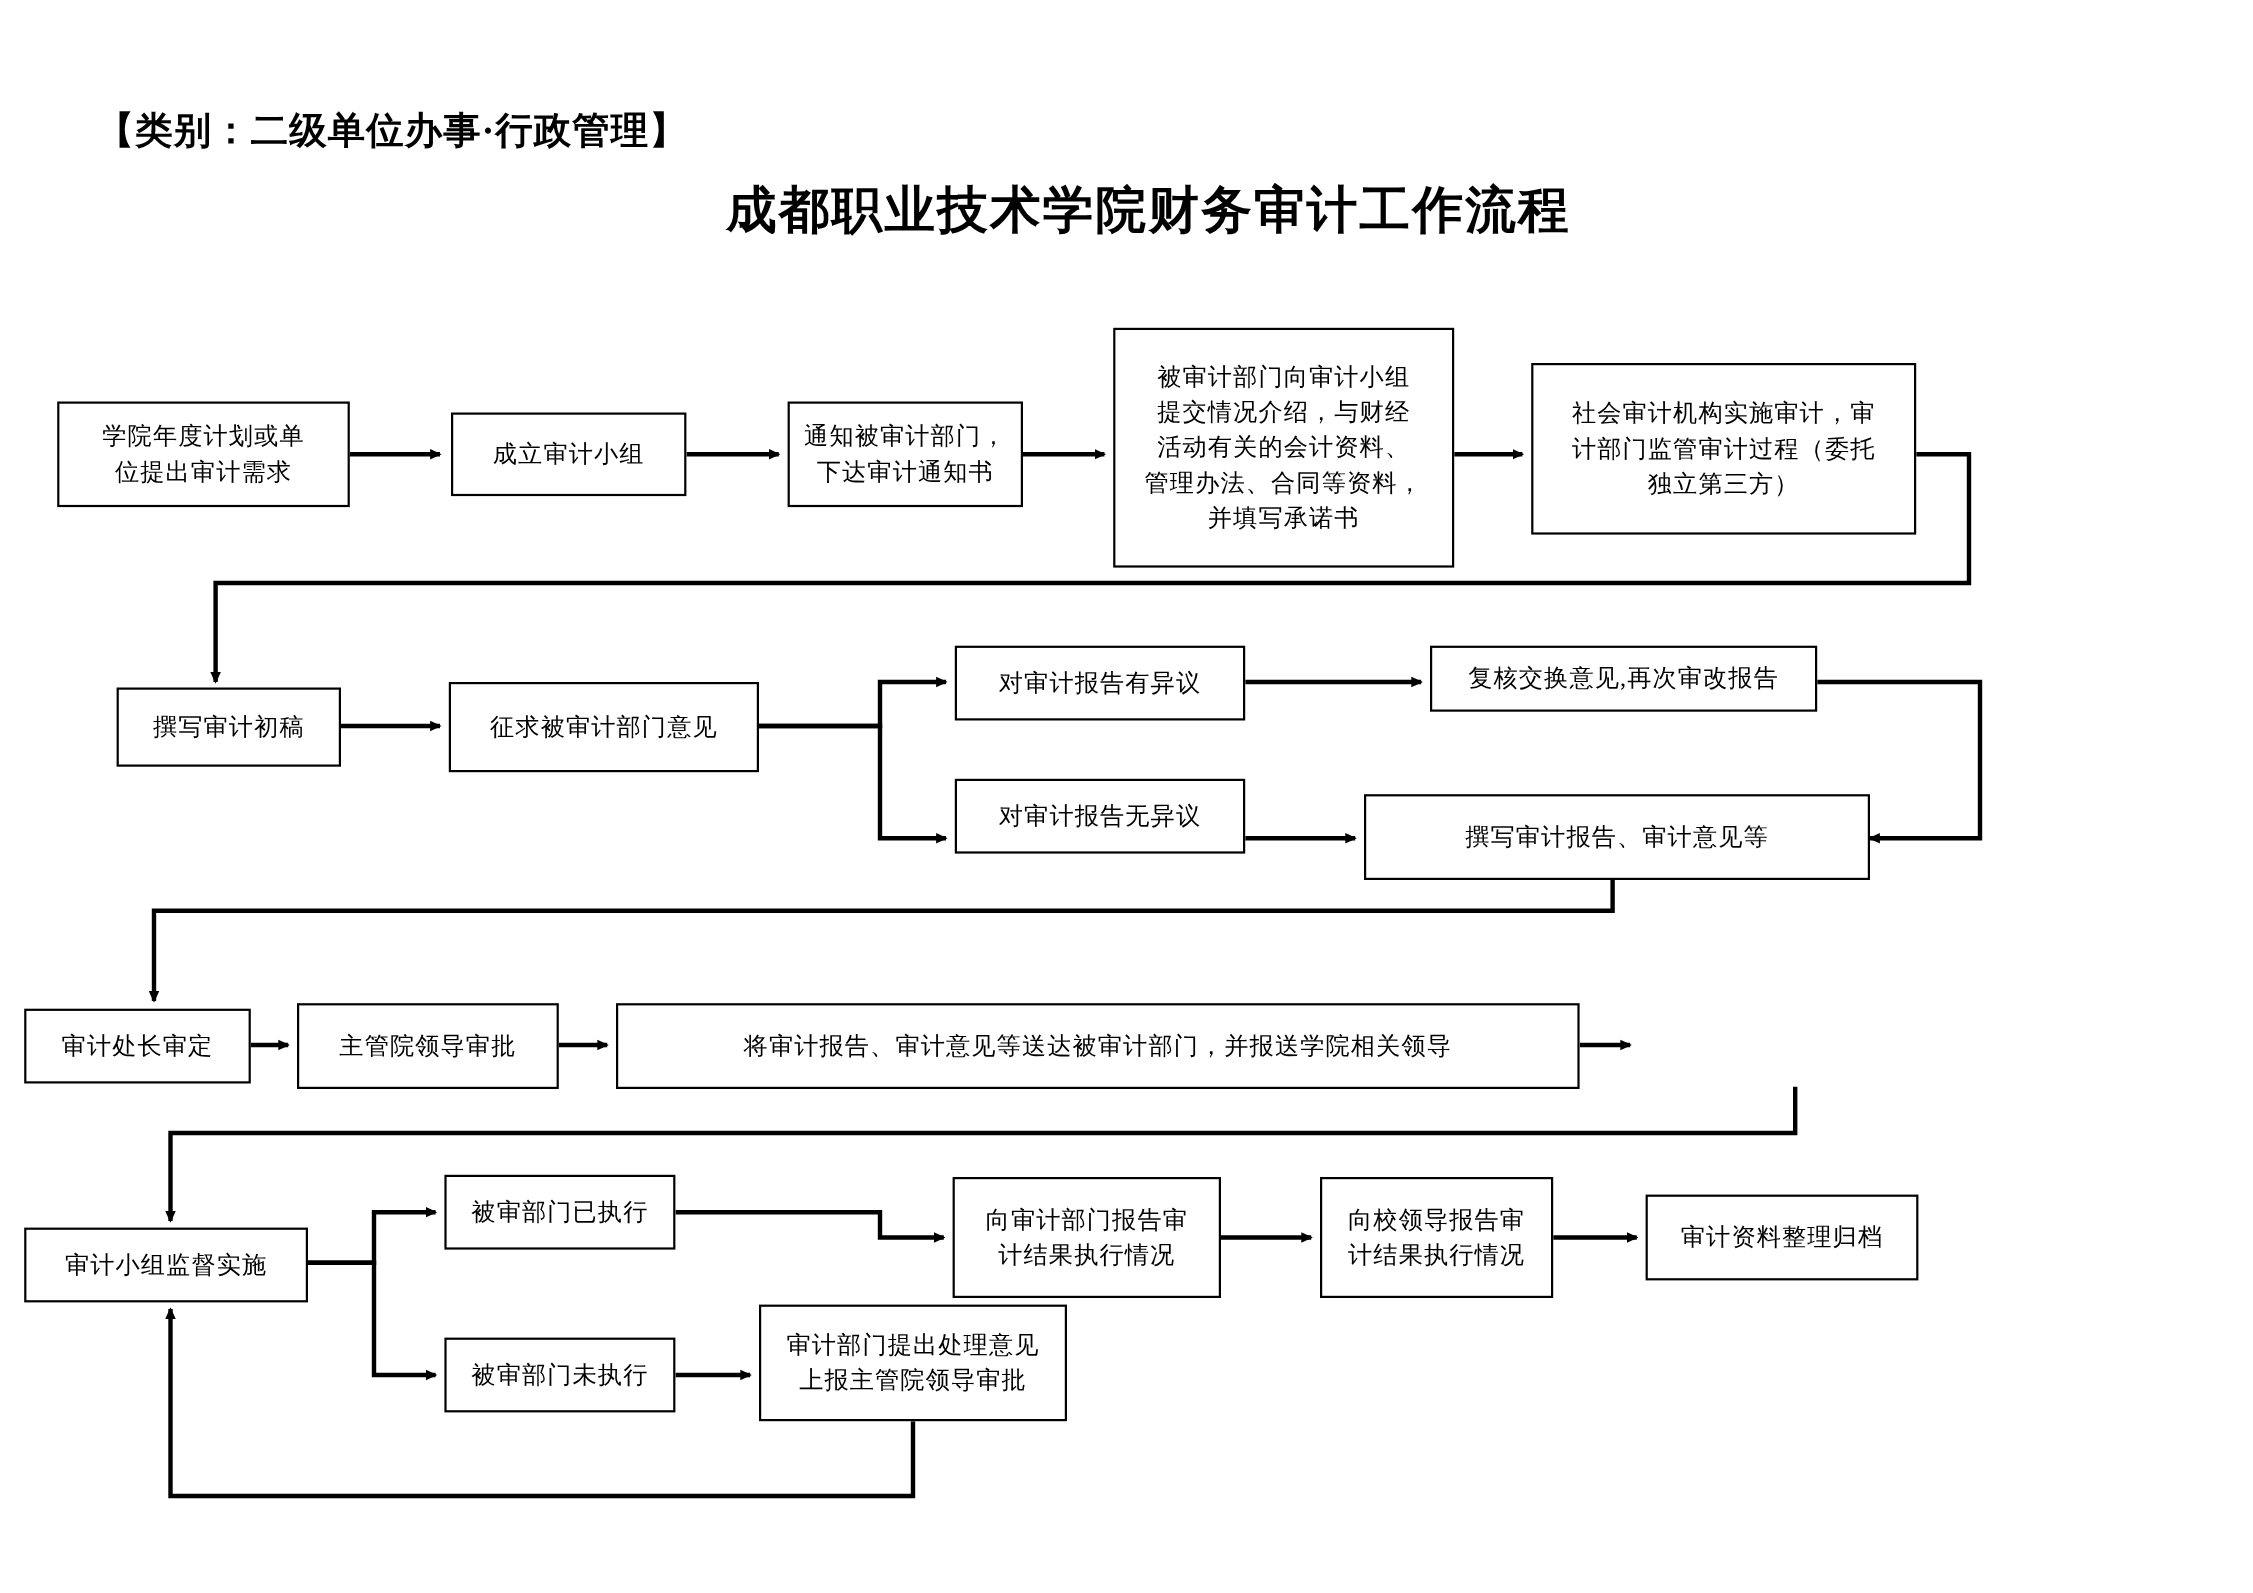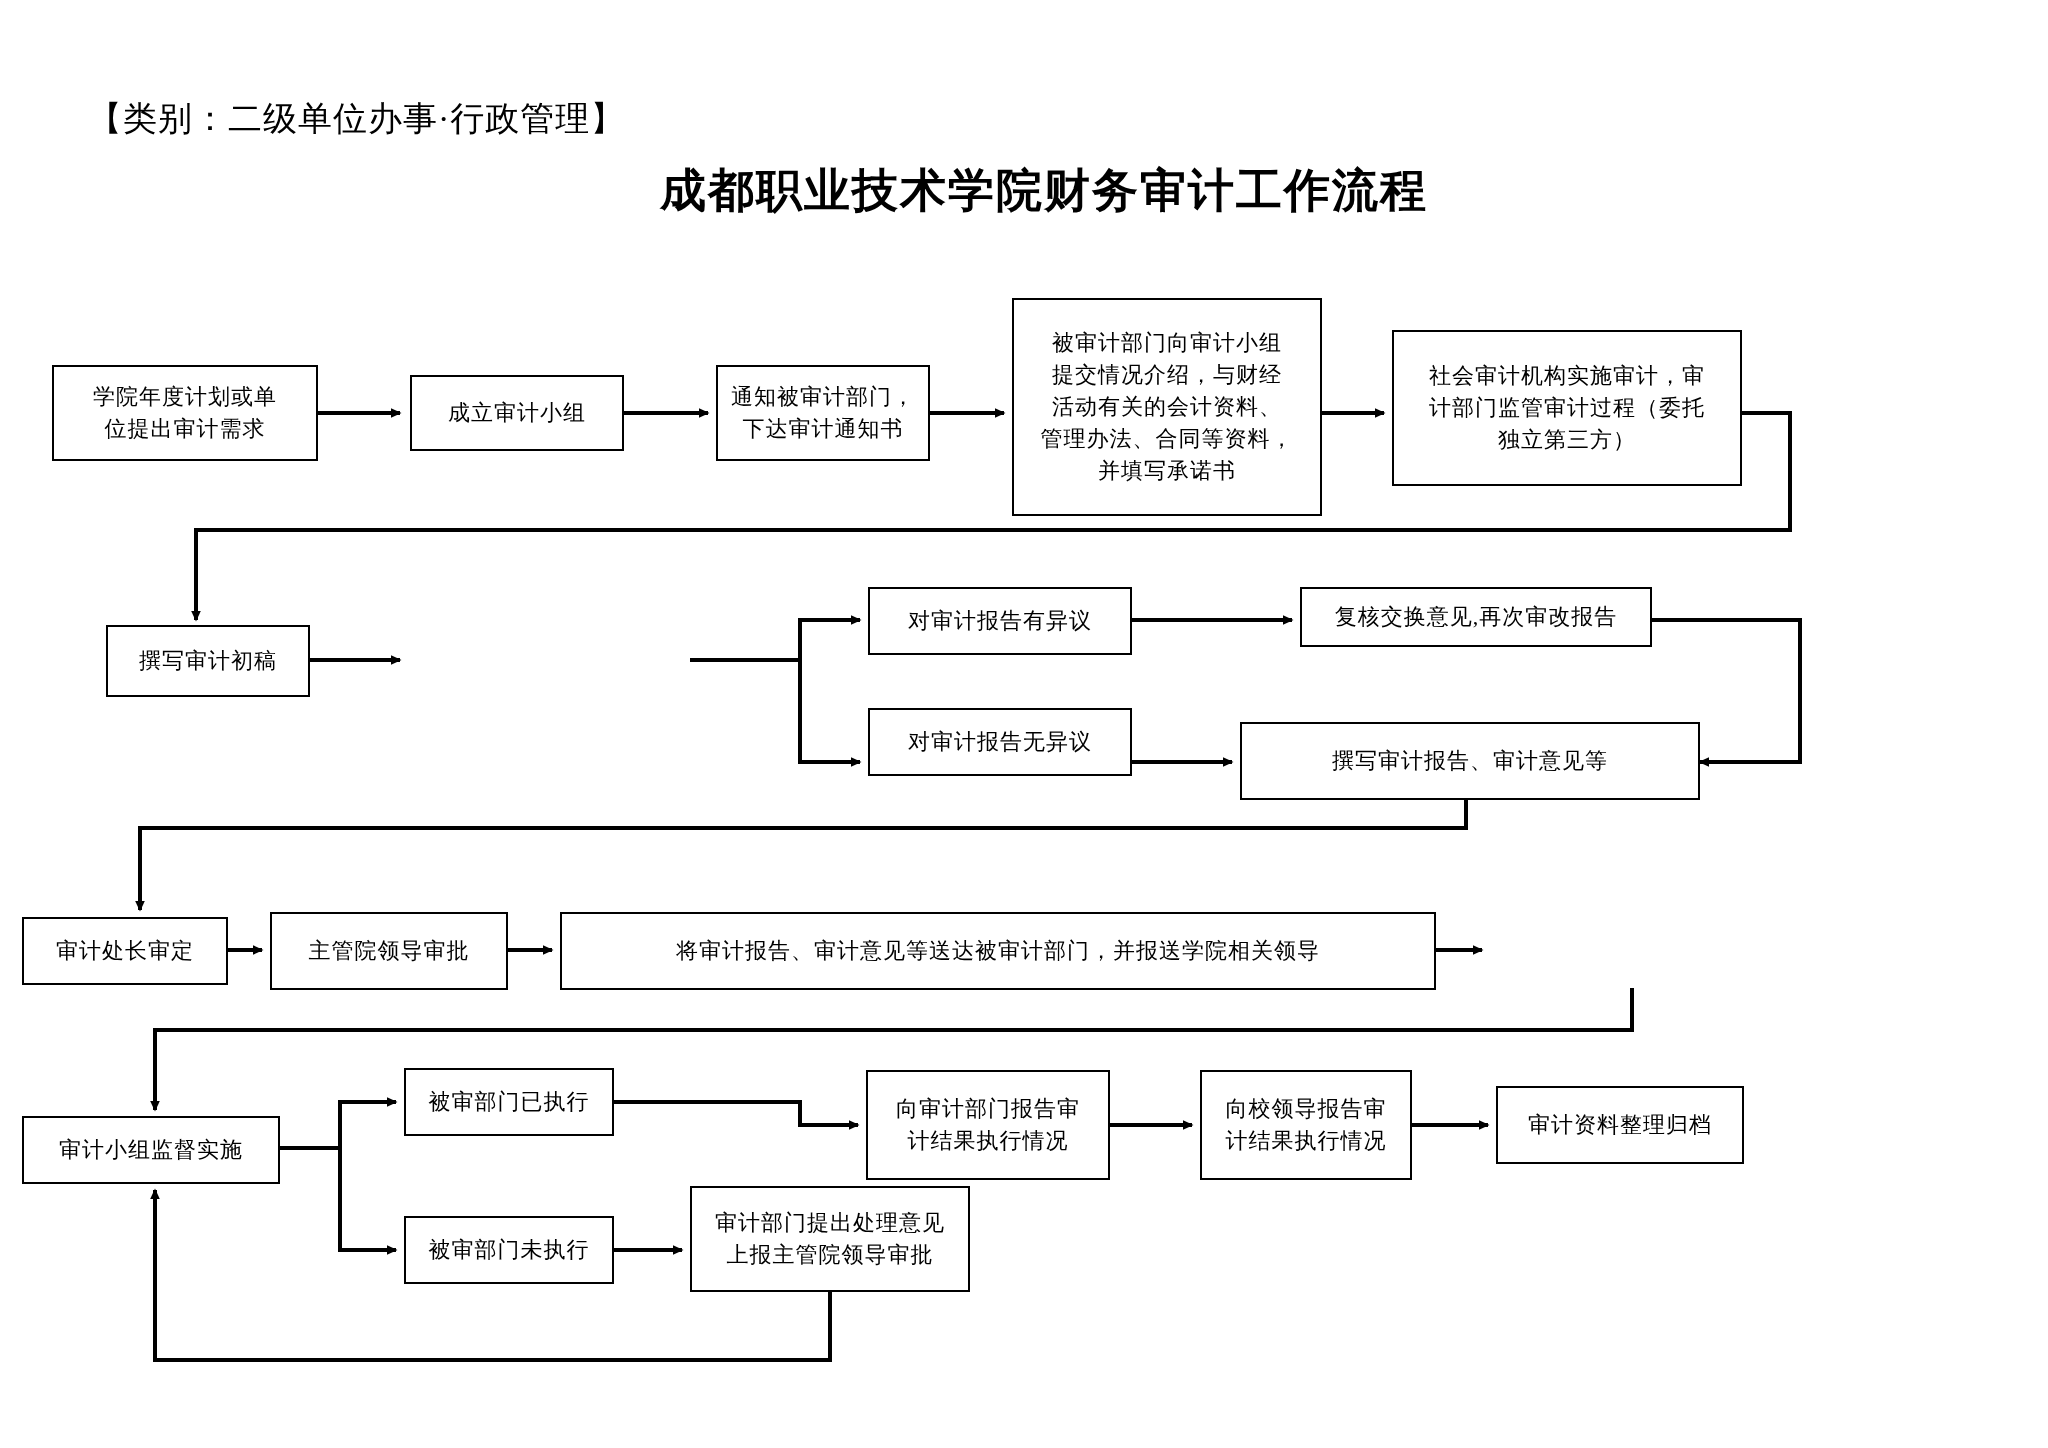--- a/index.html
+++ b/index.html
@@ -1,20 +1,20 @@
 <!DOCTYPE html>
 <html><head>
 <meta charset="utf-8">
 <style>
   html,body{margin:0;padding:0;background:#ffffff;}
   body{width:2048px;height:1448px;position:relative;overflow:hidden;
        font-family:"Liberation Serif","DejaVu Serif",serif;color:#000;}
   #canvas{position:absolute;left:0;top:0;width:2048px;height:1448px;}
 
-  .cat{position:absolute;left:88px;top:96px;font-size:34px;font-weight:normal;
+  .cat{position:absolute;left:88px;top:96px;font-size:34px;font-weight:bold;
        letter-spacing:1px;white-space:nowrap;}
   .title{position:absolute;left:0;top:160px;width:2048px;text-align:center;
          font-size:46px;font-weight:bold;letter-spacing:2px;}
   .title-inner{display:inline-block;margin-left:40px;}
 
   .node{position:absolute;box-sizing:border-box;border:2px solid #000;
         background:#fff;display:flex;align-items:center;justify-content:center;
         text-align:center;font-size:22px;line-height:1.45;letter-spacing:1px;
         padding:4px 6px;}
   .node span{display:block;white-space:pre-line;}
@@ -89,20 +89,23 @@
     </div>
   <div class="node" style="left:1392px;top:330px; width:350px; height:156px;">
       <span>社会审计机构实施审计，审
 计部门监管审计过程（委托
 独立第三方）</span>
     </div>
 
   <div class="node" style="left:106px; top:625px; width:204px; height:72px;">
       <span>撰写审计初稿</span>
     </div>
+  <div class="node" style="left:408px; top:620px; width:282px; height:82px;">
+      <span>征求被审计部门意见</span>
+    </div>
   <div class="node" style="left:868px; top:587px; width:264px; height:68px;">
       <span>对审计报告有异议</span>
     </div>
   <div class="node" style="left:1300px;top:587px; width:352px; height:60px;">
       <span>复核交换意见,再次审改报告</span>
     </div>
   <div class="node" style="left:868px; top:708px; width:264px; height:68px;">
       <span>对审计报告无异议</span>
     </div>
   <div class="node" style="left:1240px;top:722px; width:460px; height:78px;">

